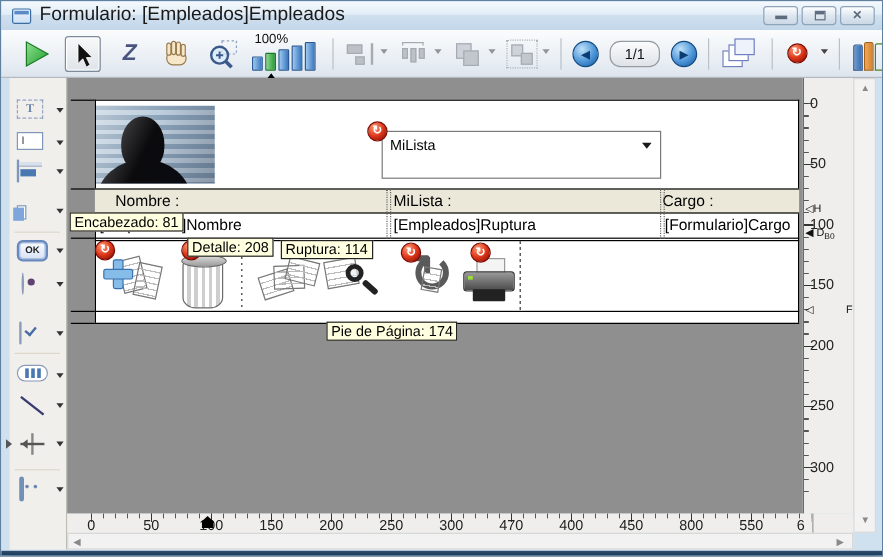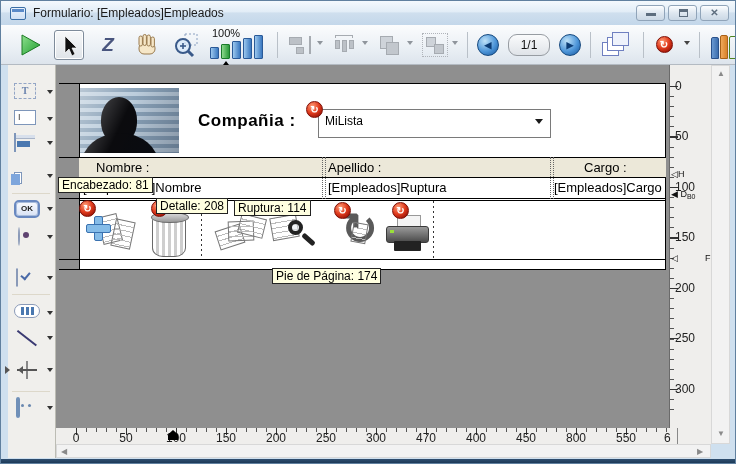--- a/index.html
+++ b/index.html
@@ -7,21 +7,21 @@
   #window{position:relative;width:736px;height:464px;background:#cfe0ef;border:1px solid #60809f;
           font-family:"Liberation Sans",sans-serif;overflow:hidden;}
   button{border:none;background:transparent;padding:0;margin:0;font-family:inherit;cursor:default;}
 
   
   .titlebar{position:absolute;left:0;top:0;width:736px;height:24px;
     background:linear-gradient(#f4f9fd,#e2edf7 45%,#cfdfee 50%,#c3d7ea);display:flex;align-items:center;}
   .title-icon{width:16px;height:13px;margin-left:9px;border:1px solid #3a6ea5;border-radius:2px;
     background:linear-gradient(#eaf2fb,#cfe0f4);position:relative;}
   .title-icon::before{content:"";position:absolute;left:1px;right:1px;top:1px;height:3px;background:#5a8ac8;}
-  .title-text{margin-left:7px;font-size:12px;color:#1a1a1a;}
+  .title-text{margin-left:7px;font-size:16px;color:#1a1a1a;}
   .winbtns{position:absolute;right:8px;top:4px;display:flex;gap:3px;}
   .winbtn{width:29px;height:16px;border:1px solid #90a4b9;border-radius:3px;
     background:linear-gradient(#fdfeff,#dee7f0 50%,#cbd8e5);position:relative;}
   .winbtn .g-min{position:absolute;left:9px;bottom:4px;width:10px;height:3px;background:#5d6d7e;}
   .winbtn .g-res{position:absolute;left:10px;top:3px;width:9px;height:8px;border:1px solid #5d6d7e;}
   .winbtn .g-res::before{content:"";position:absolute;left:0;right:0;top:0;height:2px;background:#5d6d7e;}
   .winbtn .g-cls{position:absolute;left:0;right:0;top:1px;text-align:center;font-size:10px;font-weight:bold;color:#5d6d7e;}
 
   
   .toolbar{position:absolute;left:0;top:24px;width:736px;height:40px;
@@ -110,21 +110,21 @@
   .canvas{position:absolute;left:55px;top:64px;width:613px;height:363px;background:#8f8f8f;overflow:hidden;}
   .form-bg{position:absolute;left:23px;top:18px;width:587px;height:186px;background:#fff;
     border-left:1px solid #000;border-right:1px solid #000;border-top:1px solid #000;z-index:1;}
   .photo{position:absolute;left:24px;top:23px;width:99px;height:65px;z-index:5;
     background:repeating-linear-gradient(180deg,#8aa2b8 0 4px,#bccddc 4px 8px);overflow:hidden;}
   .photo .head{position:absolute;left:21px;top:9px;width:36px;height:46px;background:#0b0b0e;border-radius:50% 50% 45% 45%;}
   .photo .shoulders{position:absolute;left:1px;top:45px;width:78px;height:38px;background:#0b0b0e;border-radius:55% 55% 0 0/95% 95% 0 0;}
   .photo .light{position:absolute;left:0;top:0;right:0;bottom:0;
     background:linear-gradient(115deg,rgba(255,255,255,.4),rgba(255,255,255,0) 45%,rgba(0,10,30,.28));}
   .compania{position:absolute;left:142px;top:46px;font-size:17px;font-weight:bold;color:#000;z-index:5;letter-spacing:.5px;}
-  .combo{position:absolute;left:262px;top:44px;width:233px;height:29px;background:#fff;border:1px solid #7a7a7a;
+  .combo{position:absolute;left:262px;top:44px;width:233px;height:40px;background:#fff;border:1px solid #7a7a7a;
     font-size:12px;line-height:22px;padding-left:6px;color:#000;z-index:5;}
   .combo .arr{position:absolute;right:7px;top:9px;width:0;height:0;border:4px solid transparent;border-top:5px solid #1a1a1a;}
   .band{position:absolute;left:23px;top:92px;width:587px;height:21px;background:#ece8d9;
     border-top:1px solid #000;border-bottom:1px solid #000;z-index:4;}
   .flabel{position:absolute;font-size:13px;color:#000;z-index:6;white-space:nowrap;}
   .ftext{position:absolute;font-size:13px;color:#000;z-index:6;white-space:nowrap;}
   .hl{position:absolute;height:1px;background:#000;z-index:8;}
   .colsep{position:absolute;width:4px;border-left:1px dotted #666;border-right:1px dotted #666;z-index:9;}
   .dvl{position:absolute;width:1px;z-index:9;background-image:repeating-linear-gradient(180deg,#333 0 2px,transparent 2px 5px);}
   .mlabel{position:absolute;background:#ffffe0;border:1px solid #222;font-size:12px;line-height:14px;
@@ -374,35 +374,34 @@
     <i class="hl" style="left:3px;top:92px;width:20px"></i>
     <i class="hl" style="left:3px;top:133px;width:20px"></i>
     <i class="hl" style="left:3px;top:194px;width:20px"></i>
     <i class="hl" style="left:3px;top:204px;width:20px"></i>
 
     <div class="photo">
       <i class="head"></i>
       <i class="shoulders"></i>
       <i class="light"></i>
     </div>
-    <div class="compania">Compañia :</div>
     <span class="badge" style="left:250px;top:36px">↻</span>
     <div class="combo">
       <span>MiLista</span>
       <i class="arr"></i>
     </div>
 
     <div class="band"></div>
     <span class="flabel" style="left:40px;top:95px">Nombre :</span>
-    <span class="flabel" style="left:272px;top:95px">Apellido :</span>
-    <span class="flabel" style="left:528px;top:95px">Cargo :</span>
+    <span class="flabel" style="left:272px;top:95px">MiLista :</span>
+    <span class="flabel" style="left:496px;top:95px">Cargo :</span>
 
     <span class="ftext" style="left:27px;top:115px">[Empleados]Nombre</span>
     <span class="ftext" style="left:272px;top:115px">[Empleados]Ruptura</span>
-    <span class="ftext" style="left:498px;top:115px">[Empleados]Cargo</span>
+    <span class="ftext" style="left:498px;top:115px">[Formulario]Cargo</span>
     <i class="hl" style="left:23px;top:133px;width:587px"></i>
     <i class="hl" style="left:23px;top:135px;width:587px"></i>
     <i class="colsep" style="left:266px;top:92px;height:42px"></i>
     <i class="colsep" style="left:494px;top:92px;height:42px"></i>
 
     <i class="dvl" style="left:145px;top:134px;height:60px"></i>
     <i class="dvl" style="left:377px;top:136px;height:58px"></i>
 
     <div class="fico" style="left:28px;top:142px;width:52px;height:50px">
       <i class="pcard" style="left:16px;top:8px;width:20px;height:28px;transform:rotate(-14deg)"></i>

